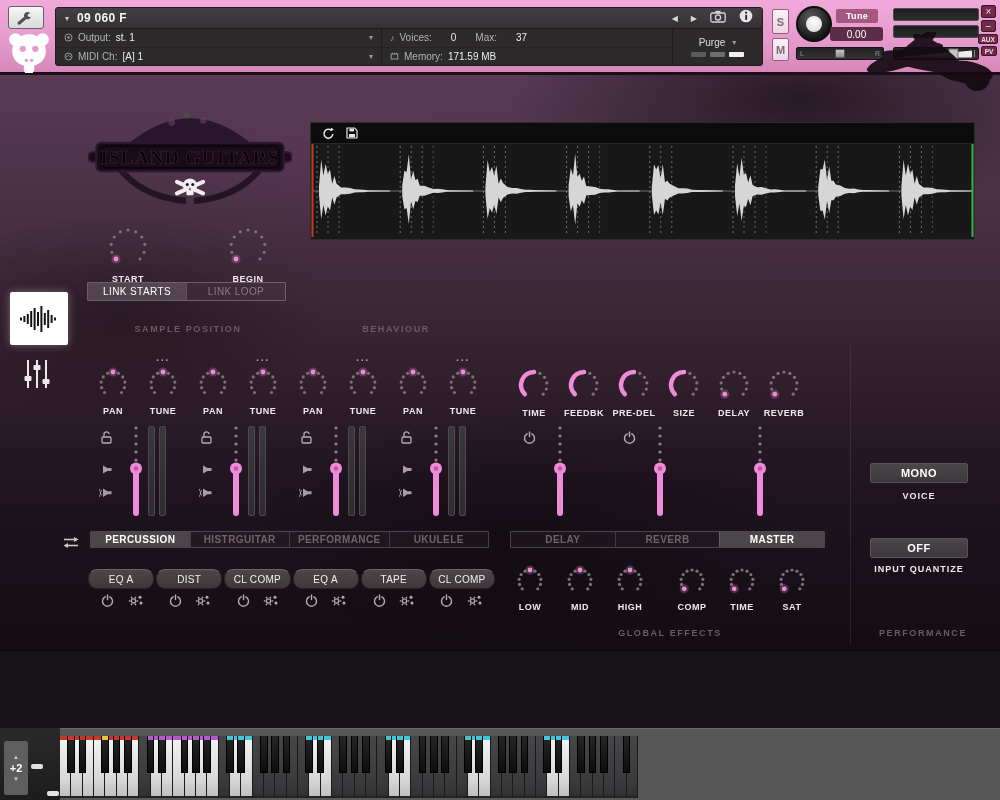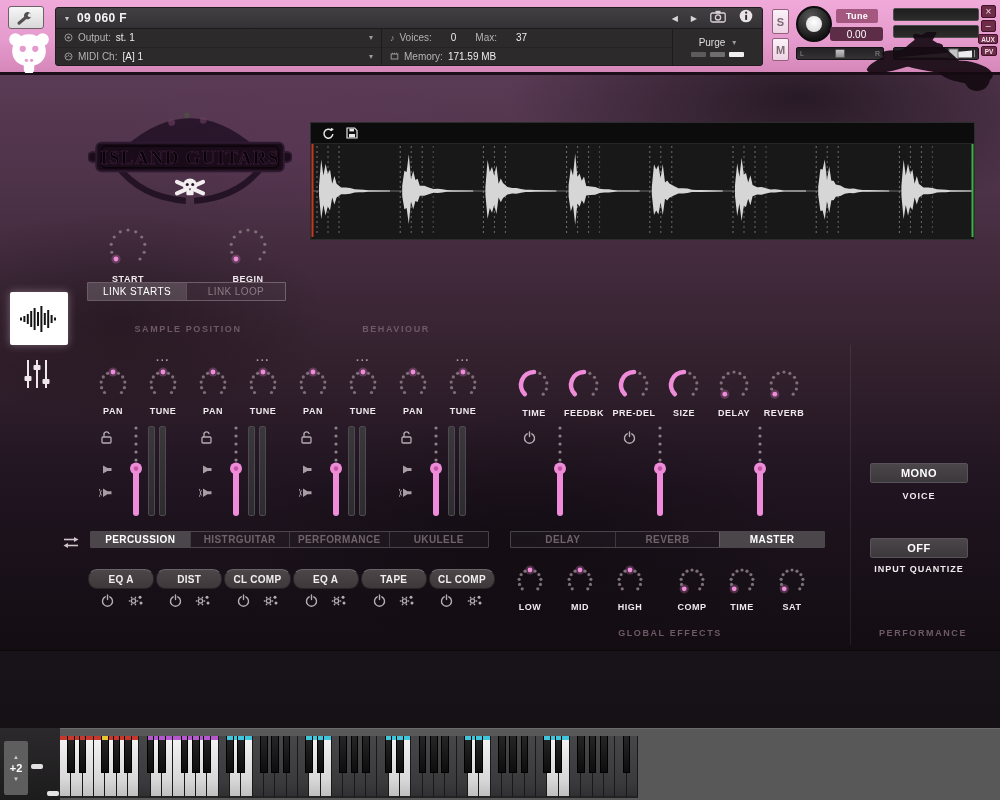--- a/index.html
+++ b/index.html
@@ -133,21 +133,21 @@
   #gfx-tabs{left:510px;top:531px;width:315px}
   .tab{flex:1;display:flex;align-items:center;justify-content:center;font-size:10px;font-weight:bold;letter-spacing:.4px;
     background:rgba(255,255,255,0.03);color:#6f6369}
   .tab.on{background:#4b4649;color:#fff}
   .tab + .tab{border-left:1px solid rgba(255,255,255,0.15)}
   #swap-icon{position:absolute;left:62px;top:535px}
 
   #tm-fx{position:absolute;left:88px;top:569px;width:407px;height:20px;display:flex}
   .fx-slot{flex:1;margin-right:2px;display:flex;align-items:center;justify-content:center;
     background:linear-gradient(#4c4649,#3e383b);border:1px solid #2a2427;border-top-color:rgba(255,255,255,.22);
-    border-radius:9px;color:#f2eef0;font-size:10px;font-weight:bold;letter-spacing:.3px}
+    border-radius:9px;color:#f2eef0;font-size:10px;font-weight:normal;letter-spacing:.3px}
   .fx-slot:last-child{margin-right:0}
   #tm-fx-icons{position:absolute;left:88px;top:593px;width:407px;height:18px;display:flex}
   .fxic-cell{flex:1;display:flex;align-items:center;justify-content:space-evenly}
 
   #divider{position:absolute;left:850px;top:345px;width:1px;height:300px;background:rgba(255,255,255,0.08)}
   .perf-btn{position:absolute;left:870px;width:98px;height:20px;display:flex;align-items:center;justify-content:center;
     background:linear-gradient(#4b4649,#3d383b);border:1px solid #5a525a;border-radius:2px;
     color:#fff;font-size:11px;font-weight:bold;letter-spacing:.5px}
   .perf-lbl{position:absolute;text-align:center;font-size:9px;font-weight:bold;color:#f1ebef;letter-spacing:1px}
   #mono-btn{top:463px}

